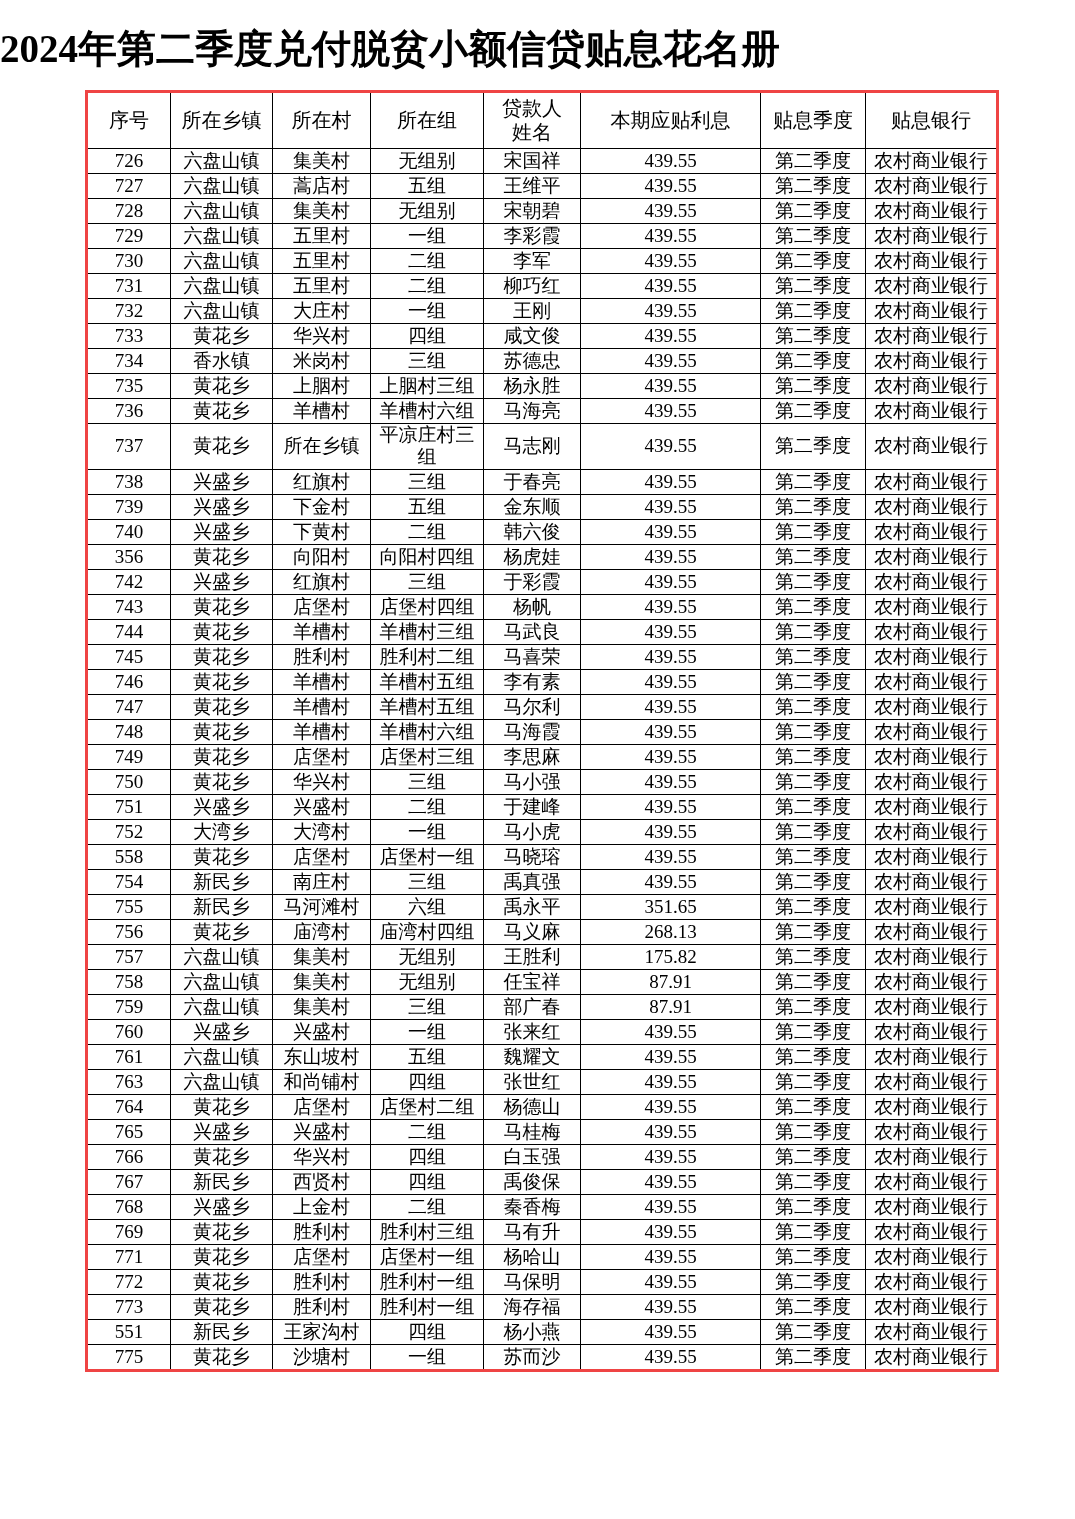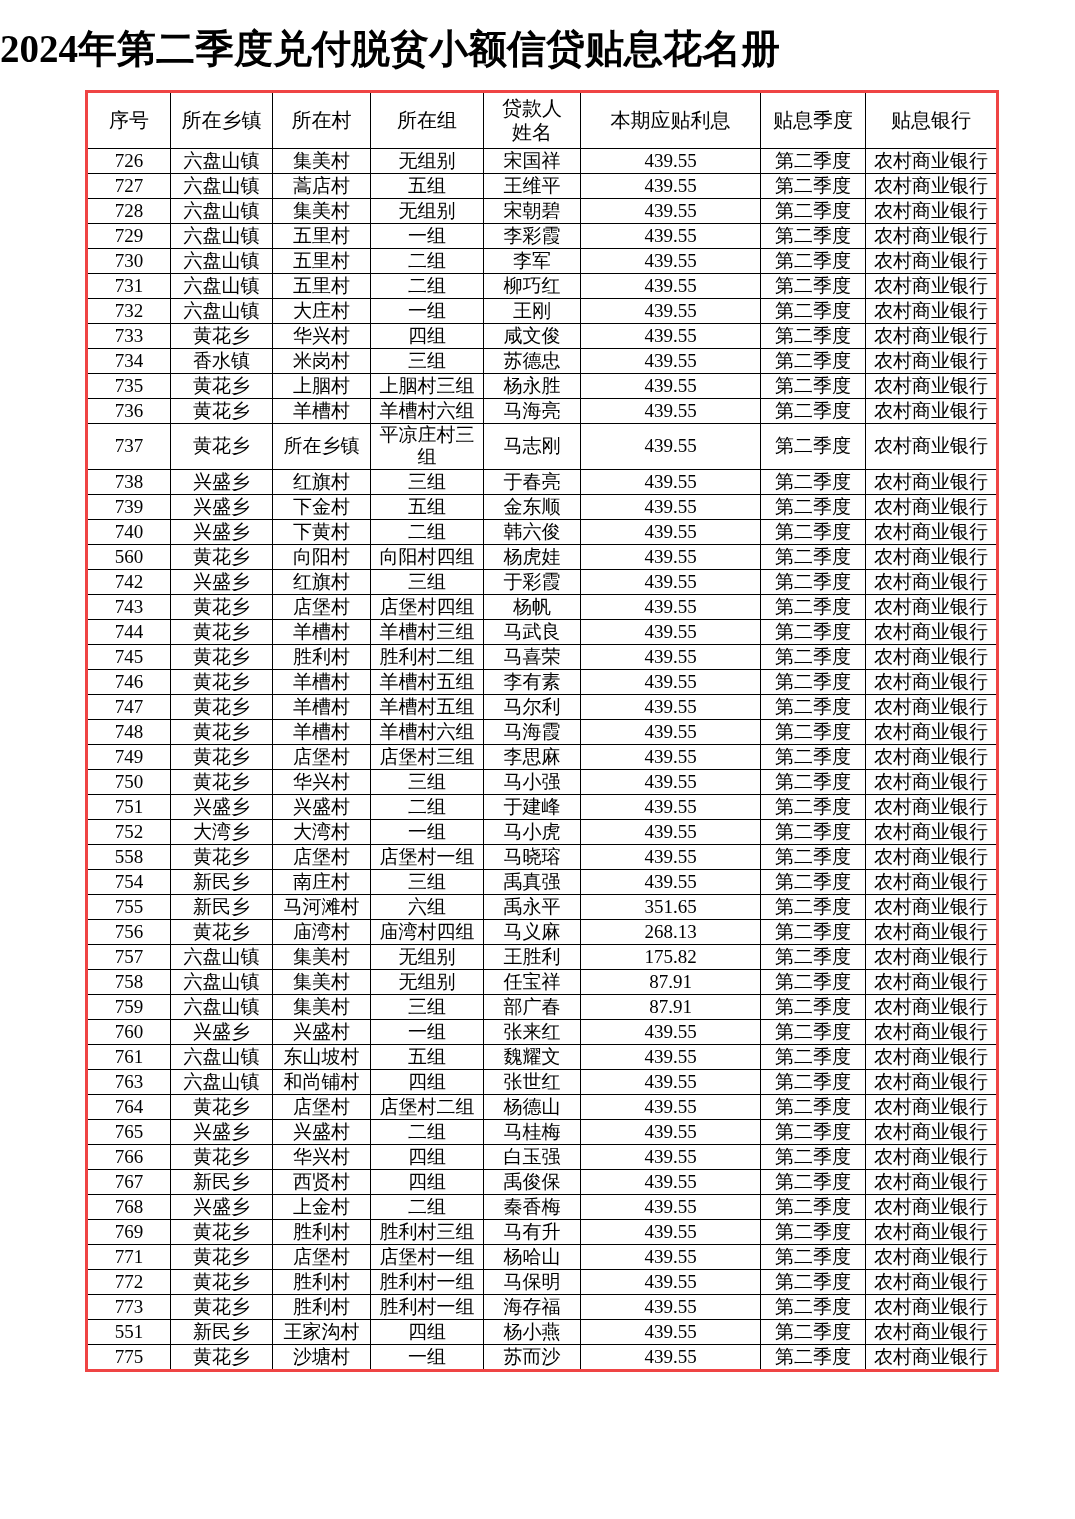--- a/index.html
+++ b/index.html
@@ -206,21 +206,21 @@
           <td>740</td>
           <td>兴盛乡</td>
           <td>下黄村</td>
           <td>二组</td>
           <td>韩六俊</td>
           <td>439.55</td>
           <td>第二季度</td>
           <td>农村商业银行</td>
         </tr>
         <tr>
-          <td>560</td>
+          <td>356</td>
           <td>黄花乡</td>
           <td>向阳村</td>
           <td>向阳村四组</td>
           <td>杨虎娃</td>
           <td>439.55</td>
           <td>第二季度</td>
           <td>农村商业银行</td>
         </tr>
         <tr>
           <td>742</td>

